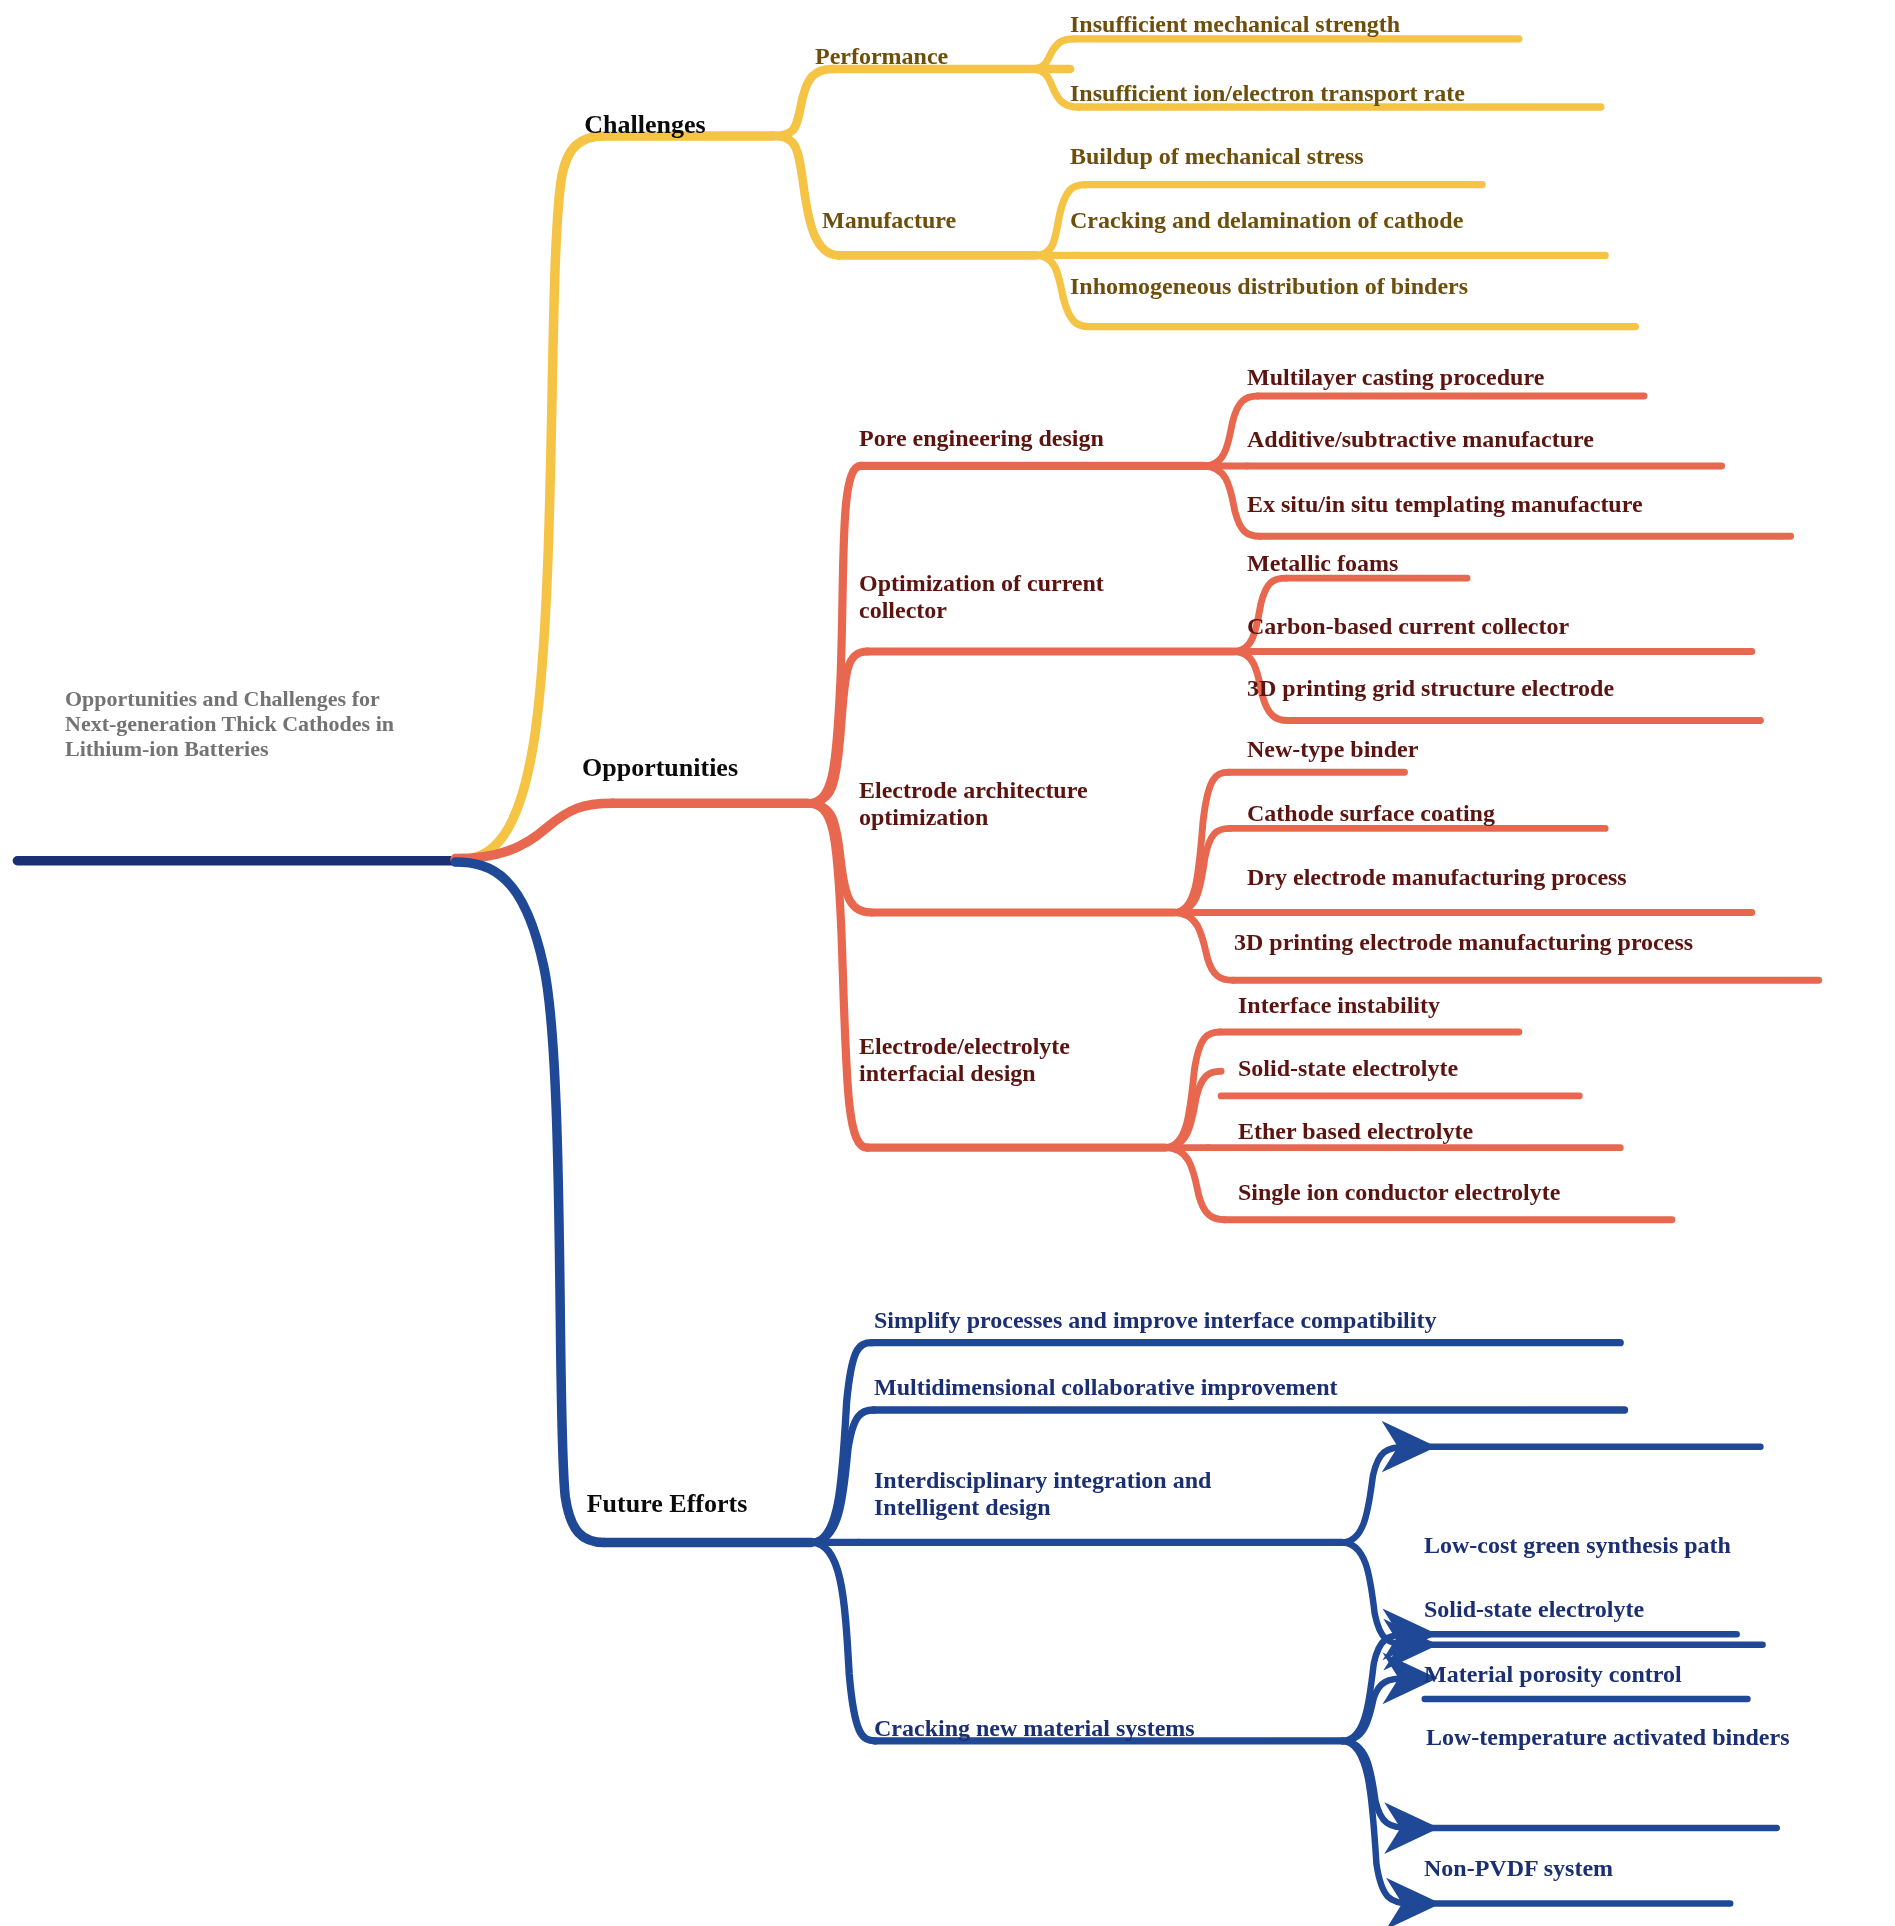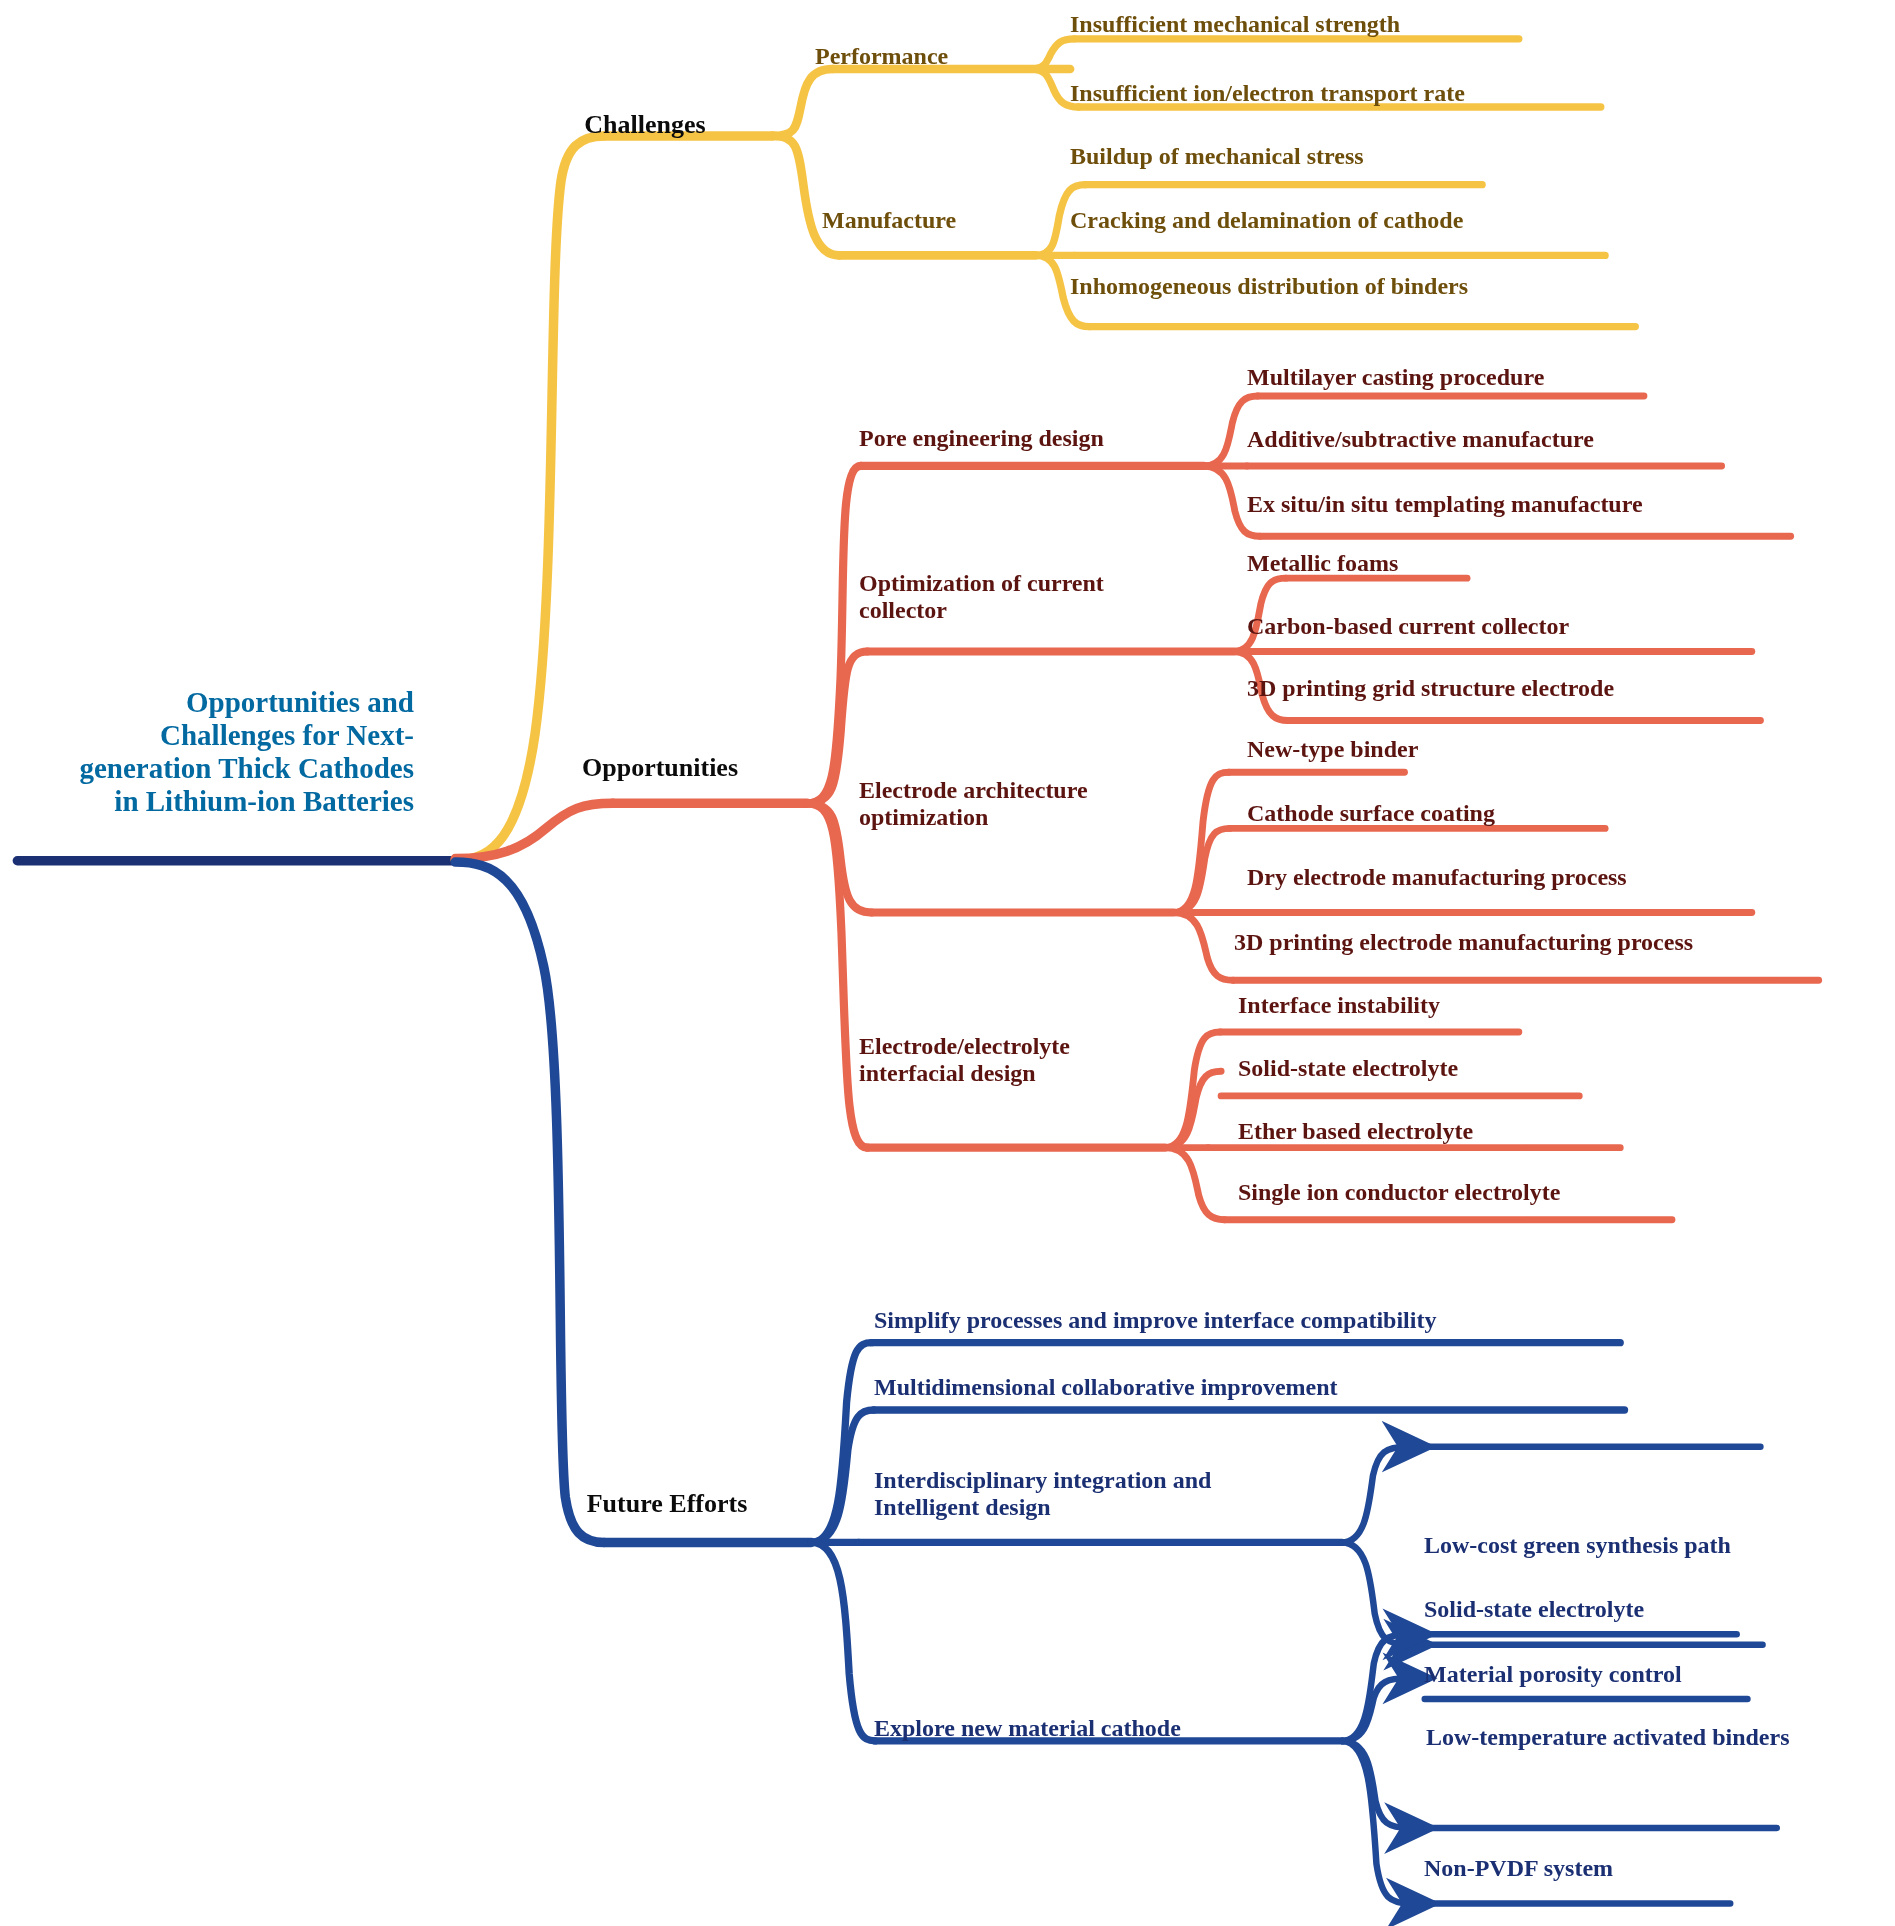--- a/index.html
+++ b/index.html
@@ -3,21 +3,21 @@
 <meta charset="utf-8">
 <style>
   html,body{margin:0;padding:0;background:#ffffff;}
   body{font-family:"Liberation Serif", serif;}
   #stage{position:relative;width:1896px;height:1926px;background:#ffffff;overflow:hidden;}
   #wires{position:absolute;left:0;top:0;width:1896px;height:1926px;}
   .node{position:absolute;font-weight:bold;line-height:1.14;white-space:pre-line;}
 
   
   .root{
-    color:#0369a1;font-size:29px;text-align:right;
+    color:#737373;font-size:22px;text-align:left;
     left:65px;top:686px;width:349px;
   }
 
   
   .l1{color:#0b0b0b;font-size:26px;text-align:center;}
 
   
   .ch-l2{color:#6E4E0B;font-size:24px;}
   .ch-l3{color:#6E4E0B;font-size:24px;}
 
@@ -183,21 +183,21 @@
   <div class="node op-l3" style="left:1234px;top:929px;text-align:right;">3D printing electrode manufacturing process</div>
 
   <div class="node op-l3" style="left:1238px;top:992px;">Interface instability</div>
   <div class="node op-l3" style="left:1238px;top:1055px;">Solid-state electrolyte</div>
   <div class="node op-l3" style="left:1238px;top:1118px;text-align:center;">Ether based electrolyte</div>
   <div class="node op-l3" style="left:1238px;top:1179px;">Single ion conductor electrolyte</div>
 
   <div class="node fu-l2" style="left:874px;top:1307px;">Simplify processes and improve interface compatibility</div>
   <div class="node fu-l2" style="left:874px;top:1374px;">Multidimensional collaborative improvement</div>
   <div class="node fu-l2" style="left:874px;top:1456px;width:440px;margin-top:11px;">Interdisciplinary integration and Intelligent design</div>
-  <div class="node fu-l2" style="left:874px;top:1715px;width:440px;">Explore new material cathode</div>
+  <div class="node fu-l2" style="left:874px;top:1715px;width:440px;">Cracking new material systems</div>
 
   <div class="node fu-l3" style="left:1424px;top:1532px;width:354px;">Low-cost green synthesis path</div>
 
   <div class="node fu-l3" style="left:1424px;top:1596px;">Solid-state electrolyte</div>
   <div class="node fu-l3" style="left:1424px;top:1661px;">Material porosity control</div>
   <div class="node fu-l3" style="left:1426px;top:1724px;width:375px;">Low-temperature activated binders</div>
   <div class="node fu-l3" style="left:1424px;top:1855px;">Non-PVDF system</div>
 
 </div>
 

